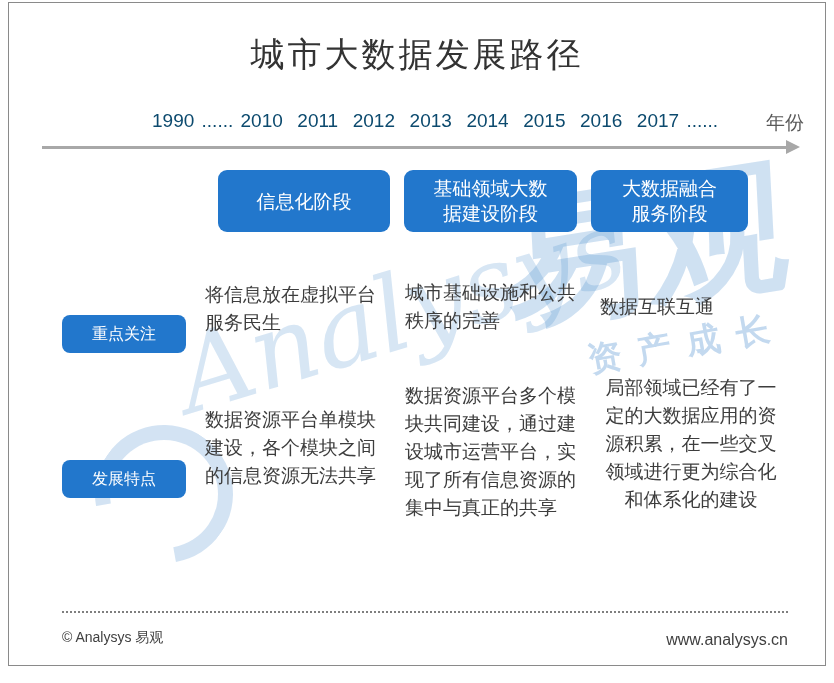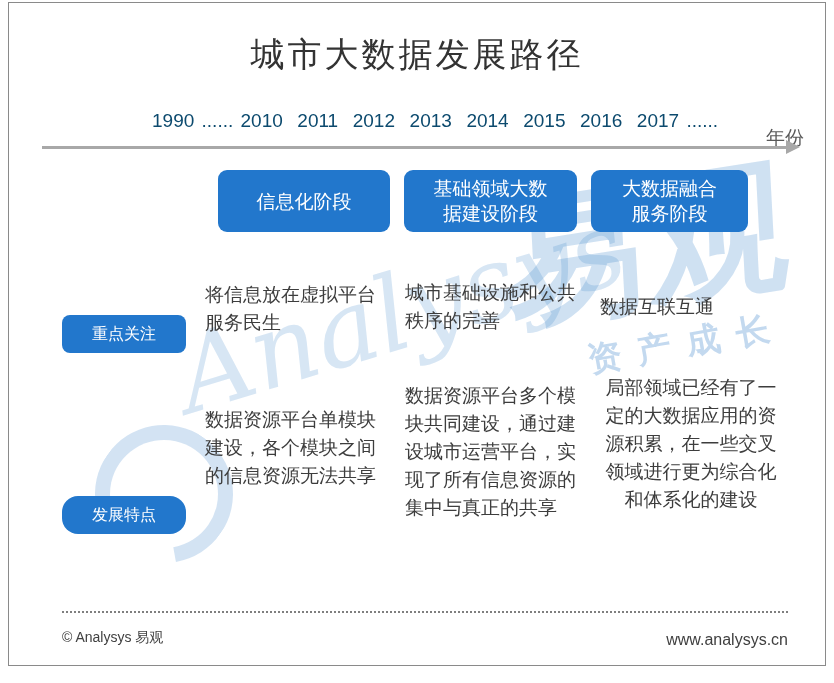--- a/index.html
+++ b/index.html
@@ -14,21 +14,21 @@
   }
   .title{
     position:absolute;left:0;right:0;top:32px;text-align:center;
     font-size:34px;letter-spacing:3px;color:#333333;
   }
   .years{
     position:absolute;left:152px;top:110px;font-size:19px;color:#0c4a6e;
     white-space:pre;word-spacing:2px;
   }
   .axis-label{
-    position:absolute;left:766px;top:125px;font-size:19px;color:#595959;
+    position:absolute;left:766px;top:110px;font-size:19px;color:#595959;
   }
   .arrow-line{
     position:absolute;left:42px;top:146px;width:744px;height:3px;background:#a8a8a8;
   }
   .arrow-head{
     position:absolute;left:786px;top:140px;width:0;height:0;
     border-left:14px solid #a8a8a8;border-top:7px solid transparent;border-bottom:7px solid transparent;
   }
   .stage{
     position:absolute;top:170px;height:62px;background:#2277cc;border-radius:9px;
@@ -37,21 +37,21 @@
     padding:0 26px;box-sizing:border-box;word-break:break-all;
   }
   .stage1{left:218px;width:172px;}
   .stage2{left:404px;width:173px;}
   .stage3{left:591px;width:157px;}
   .row-label{
     position:absolute;left:62px;width:124px;height:38px;background:#2277cc;border-radius:8px;
     color:#ffffff;font-size:16px;display:flex;align-items:center;justify-content:center;margin-top:32px;
   }
   .row-label.r1{top:283px;}
-  .row-label.r2{top:464px;border-radius:16px;}
+  .row-label.r2{top:428px;}
   .cell{
     position:absolute;width:172px;font-size:19px;line-height:28px;color:#3d3d3d;
     word-break:break-all;text-align:left;
   }
   .c1{left:205px;} .c2{left:405px;} .c3{left:600px;}
   .r1c1{top:281px;} .r1c2{top:279px;} .r1c3{top:293px;}
   .r2c1{top:406px;} .r2c2{top:382px;} .r2c3{top:374px;text-align:center;}
   .r2c3{width:182px;}
   .footer-divider{
     position:absolute;left:62px;top:611px;width:726px;height:0;

